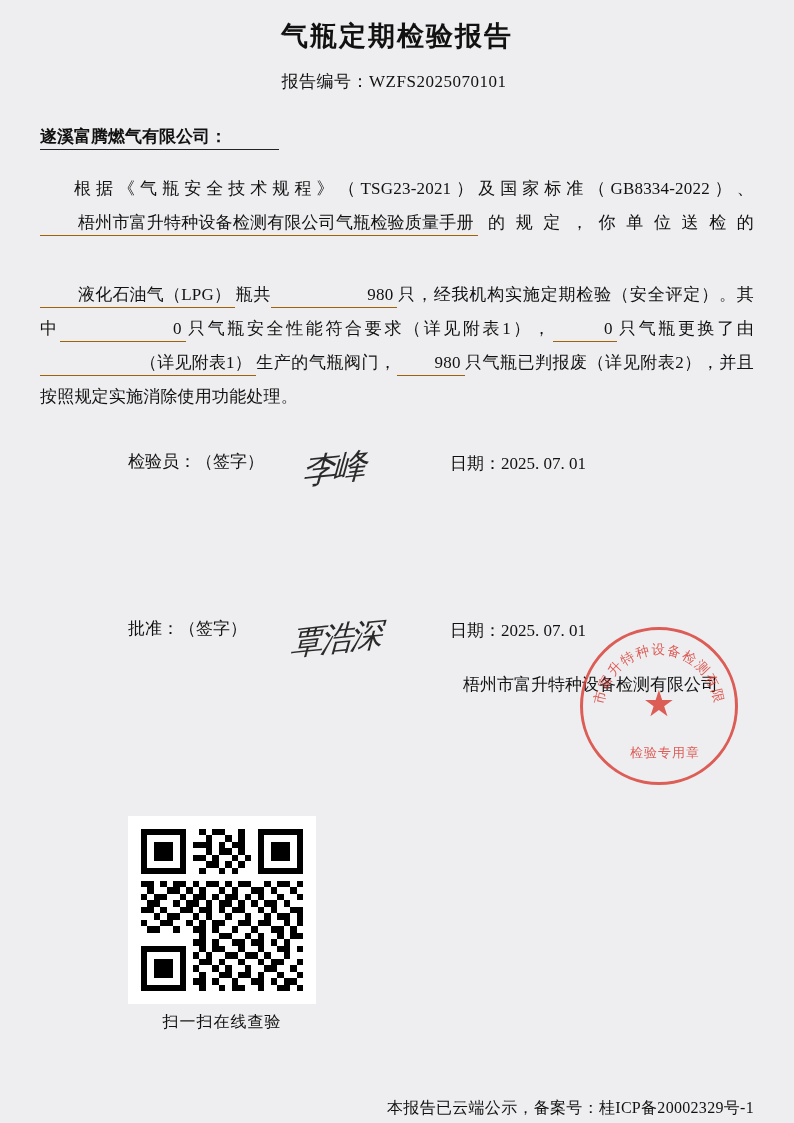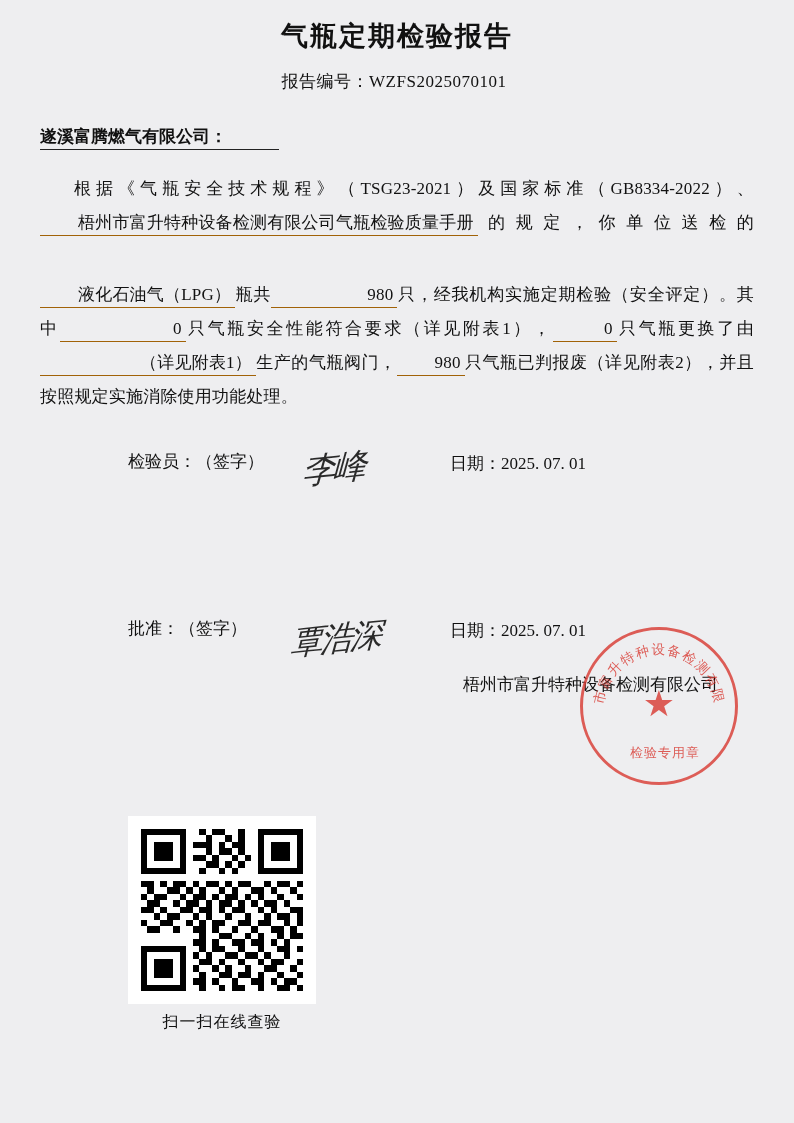--- a/index.html
+++ b/index.html
@@ -413,14 +413,15 @@
           <rect x="23" y="26" width="2" height="1"></rect>
           <rect x="26" y="26" width="1" height="1"></rect>
         <rect x="10" y="4" width="1" height="1"></rect>
           <rect x="10" y="6" width="1" height="1"></rect>
           <rect x="18" y="6" width="1" height="1"></rect>
       </g>
     </svg>
     <div class="qr-caption">扫一扫在线查验</div>
   </div>
 
+  <div class="footer">本报告已云端公示，备案号：桂ICP备20002329号-1</div>
 
 </div>
 
 </body></html>

